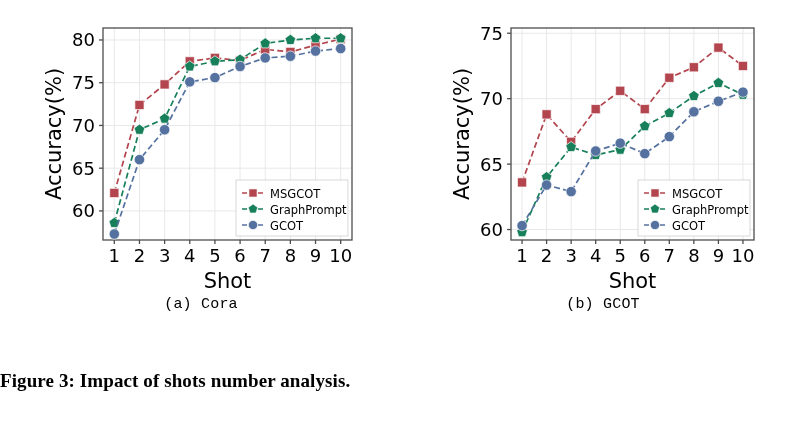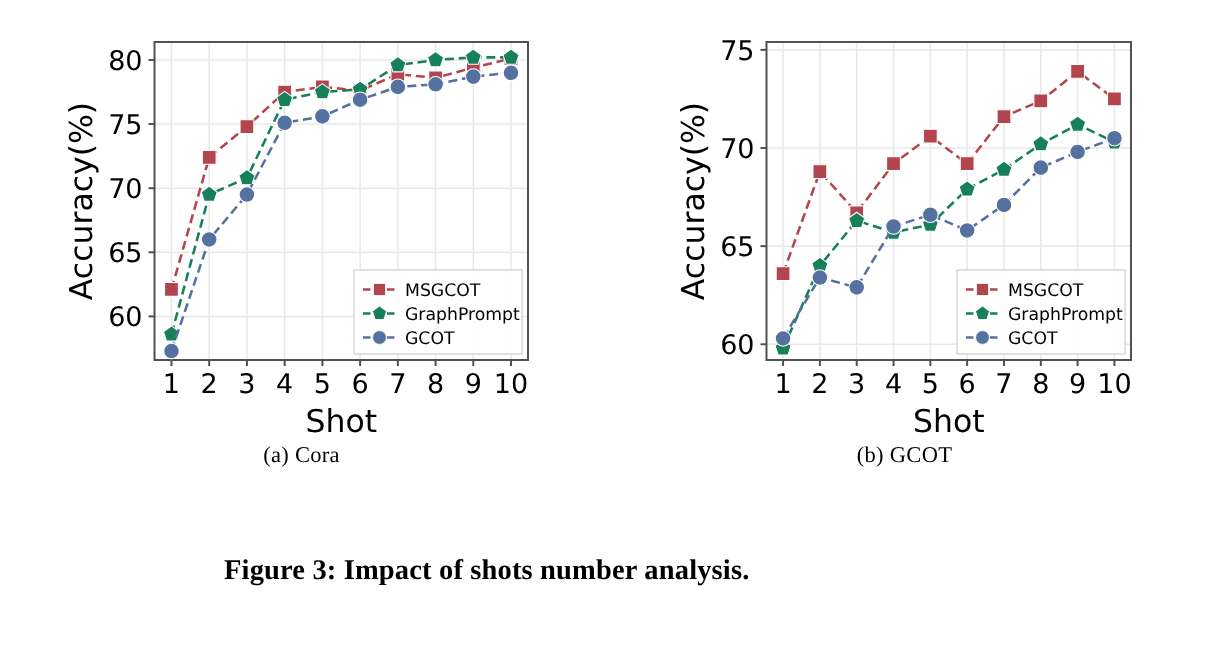--- a/index.html
+++ b/index.html
@@ -8,27 +8,27 @@
     font-family:"DejaVu Sans",sans-serif;
     overflow:hidden;position:relative;
   }
   .figure-wrap{position:absolute;left:0;top:0;width:804px;height:436px;}
   .panel{position:absolute;top:0;}
   .panel-a{left:0;width:402px;height:330px;}
   .panel-b{left:402px;width:402px;height:330px;}
   .chart-svg{display:block;}
   .subcap{
     position:absolute;text-align:center;width:402px;
-    font-family:Liberation Serif, serif;
+    font-family:Liberation Mono, monospace;
     font-size:15px;color:#000;top:296px;letter-spacing:.2px;
   }
   .subcap-a{left:0;}
   .subcap-b{left:402px;}
   .figcaption{
-    position:absolute;left:0;top:370px;width:649px;text-align:center;
+    position:absolute;left:0;top:370px;width:649px;
     font-family:"Liberation Serif","DejaVu Serif",serif;
     font-weight:bold;font-size:19px;color:#000;letter-spacing:.1px;
   }
   text{font-family:"DejaVu Sans",sans-serif;}
 </style>
 </head>
 <body>
 
 <div class="figure-wrap">
 

